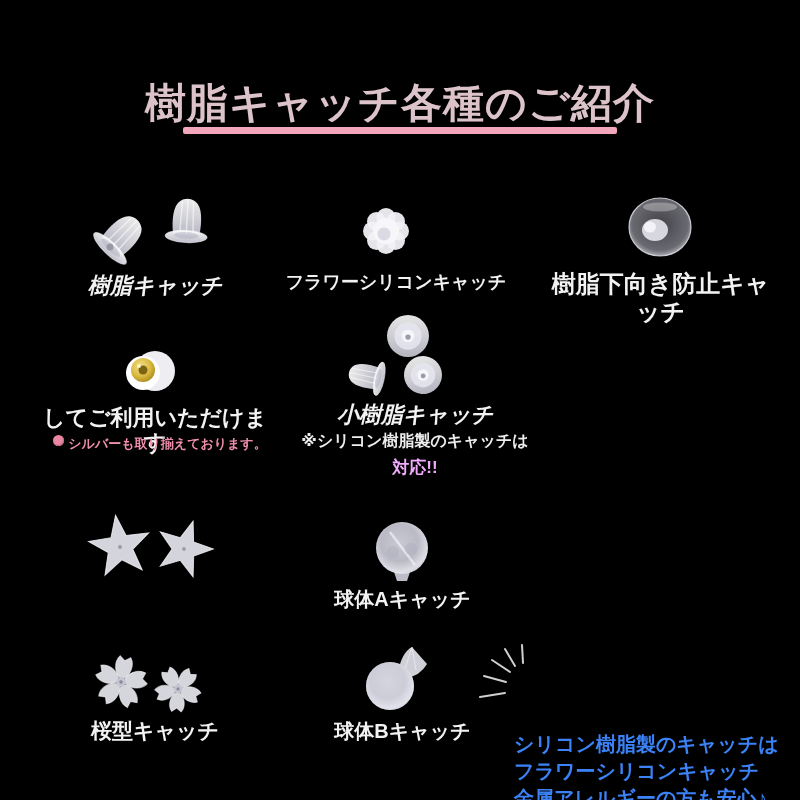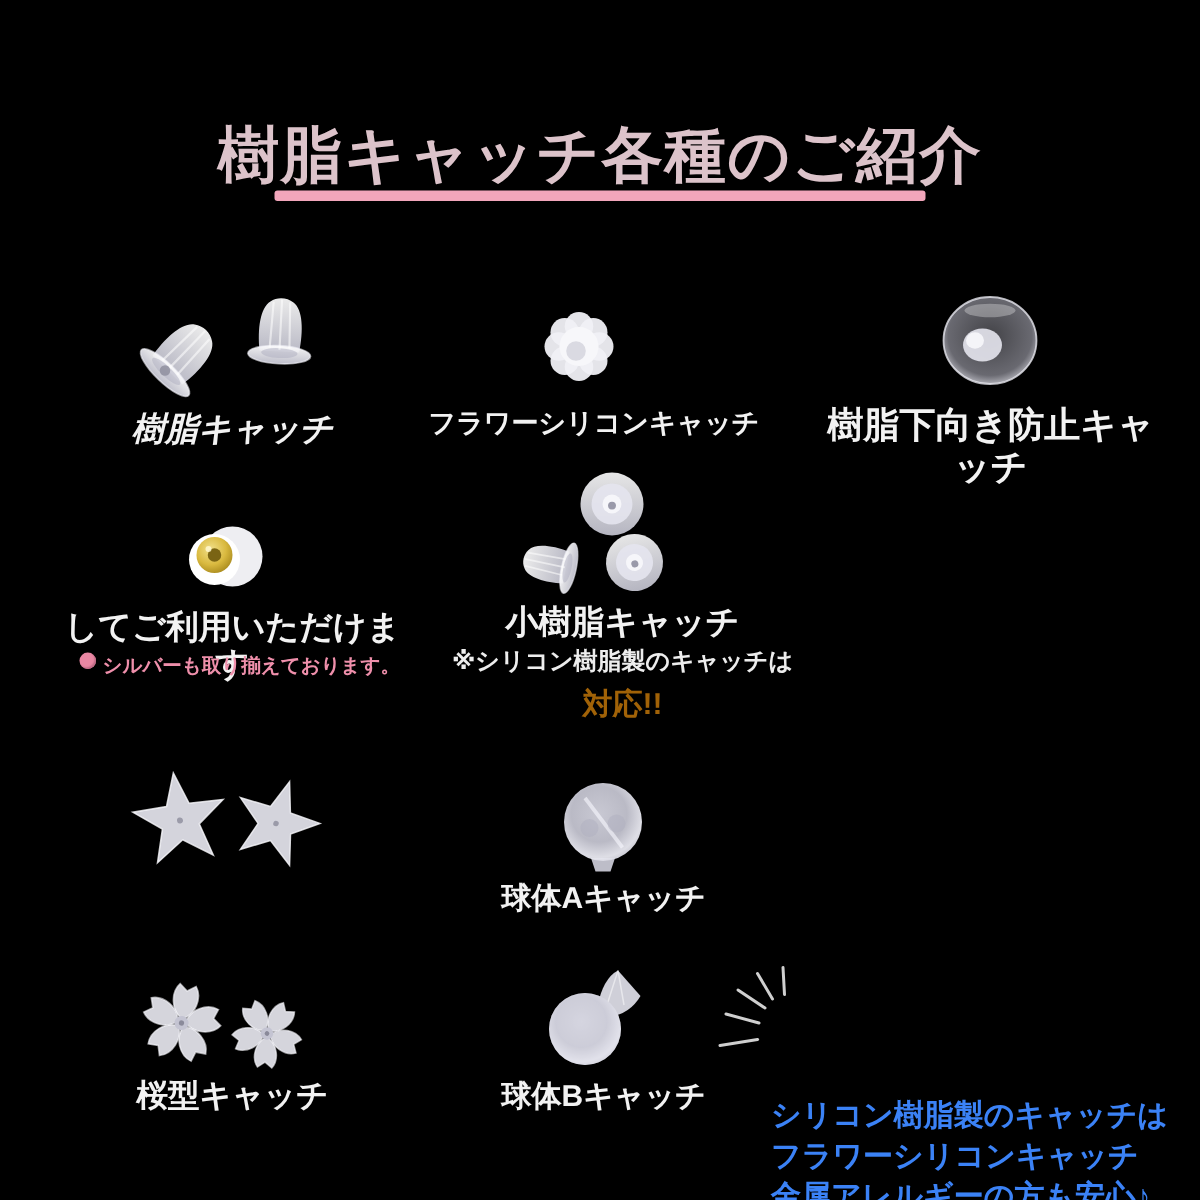--- a/index.html
+++ b/index.html
@@ -17,37 +17,37 @@
     left:183px;top:127px;width:434px;height:7px;background:#f2a6bb;border-radius:2px;
   }
   
   .plabel{
     color:#f2f2f2;font-weight:bold;text-align:center;line-height:1.15;
   }
   #label-0{left:60px;top:273px;width:190px;font-size:22px;font-style:italic;}
   #label-1{left:270px;top:272px;width:252px;font-size:18px;}
   #label-2{left:543px;top:270px;width:235px;font-size:24px;}
   #label-3{left:35px;top:405px;width:240px;font-size:22px;}
-  #label-4{left:330px;top:402px;width:170px;font-size:22px;}
+  #label-4{left:330px;top:402px;width:170px;font-size:22px;font-style:italic;}
   #label-5{left:65px;top:585px;width:180px;font-size:21px;}
   #label-6{left:325px;top:588px;width:155px;font-size:20px;}
   #label-7{left:65px;top:719px;width:180px;font-size:21px;}
   #label-8{left:325px;top:720px;width:155px;font-size:20px;}
   
   #silver-note{
     left:50px;top:435px;width:220px;display:flex;align-items:flex-start;justify-content:center;gap:4px;
   }
   .note-dot{
     display:inline-block;width:11px;height:11px;border-radius:50%;
     background:#e987a3;box-shadow:inset -1px -1px 1px #c06a86;flex:0 0 auto;
   }
   .pink-note-text{color:#ef8fab;font-size:13px;font-weight:bold;white-space:nowrap;}
   
   #small-note-1{left:290px;top:431px;width:250px;font-size:16px;color:#ededed;font-weight:bold;text-align:center;}
-  #small-note-2{left:290px;top:456px;width:250px;font-size:20px;color:#a16207;font-weight:bold;text-align:center;}
+  #small-note-2{left:290px;top:456px;width:250px;font-size:17px;color:#f0abfc;font-weight:bold;text-align:center;}
   
   #footer-note{
     left:514px;top:731px;width:275px;color:#3b82f6;font-weight:bold;
     font-size:20px;line-height:27px;text-align:left;
   }
   #photo-layer{left:0;top:0;}
 </style>
 </head>
 <body>
 

